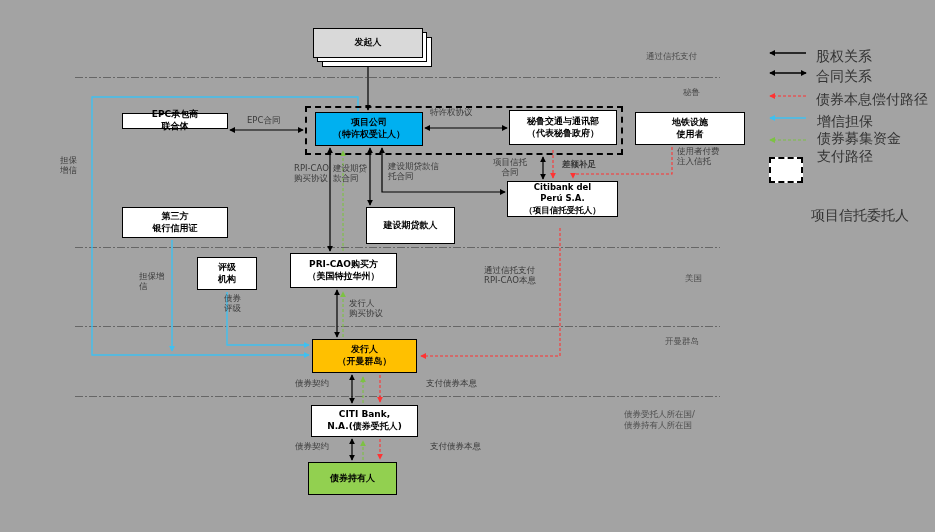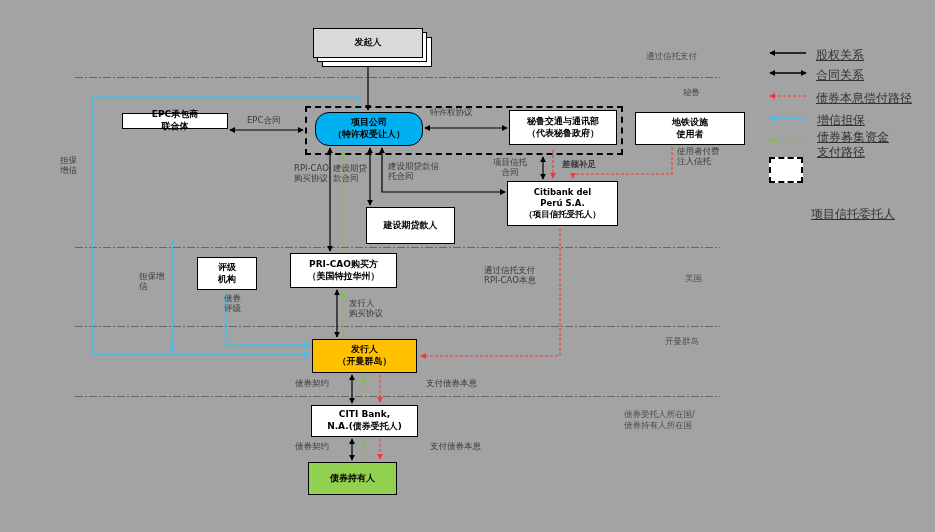--- a/index.html
+++ b/index.html
@@ -11,21 +11,21 @@
        font-weight:bold;font-size:9px;line-height:1.3;color:#000;white-space:pre-line;}
   .box.blue{background:#00B0F0;}
   .box.orange{background:#FFC000;}
   .box.green{background:#92D050;}
   .box.gray{background:#D9D9D9;}
   .stack{position:absolute;z-index:2;box-sizing:border-box;border:1.2px solid #000;background:#fff;}
   .dashedbox{position:absolute;z-index:1;box-sizing:border-box;border:2px dashed #000;background:transparent;}
   .elabel{position:absolute;z-index:3;font-size:8.5px;line-height:1.2;color:#3a3a3a;white-space:pre-line;}
   .elabel.center{text-align:center;}
   .rlabel{position:absolute;z-index:3;font-size:8.5px;line-height:1.3;color:#4d4d4d;white-space:pre-line;}
-  .llabel{position:absolute;z-index:3;font-size:12px;line-height:1.25;color:#333;white-space:pre-line;text-decoration:underline;}
+  .llabel{position:absolute;z-index:3;font-size:14px;line-height:1.25;color:#333;white-space:pre-line;}
   .legendbox{position:absolute;z-index:2;box-sizing:border-box;border:2px dashed #000;background:#fff;}
 </style>
 </head>
 <body>
 
 <div id="canvas">
 
   <svg id="wires" viewBox="0 0 935 532">
     <defs>
       <marker id="mb" markerWidth="7" markerHeight="7" refX="5.2" refY="3" orient="auto-start-reverse" markerUnits="userSpaceOnUse">
@@ -91,31 +91,33 @@
       <path d="M806,140 H770" stroke="#7DC243" stroke-width="1.2" stroke-dasharray="3 2" marker-end="url(#mg)"></path>
     </g>
   </svg>
 
   <div class="stack" style="left:322px;top:37px;width:110px;height:30px;"></div>
   <div class="stack" style="left:317px;top:32px;width:110px;height:30px;"></div>
   <div class="box gray" style="left:313px;top:28px;width:110px;height:30px;">发起人</div>
 
   <div class="dashedbox" style="left:305px;top:106px;width:318px;height:49px;"></div>
 
-  <div class="box blue" style="left:315px;top:112px;width:108px;height:34px;border-radius:14px;">项目公司
+  <div class="box blue" style="left:315px;top:112px;width:108px;height:34px;">项目公司
 （特许权受让人）</div>
   <div class="box" style="left:509px;top:110px;width:108px;height:35px;">秘鲁交通与通讯部
 （代表秘鲁政府）</div>
   <div class="box" style="left:635px;top:112px;width:110px;height:33px;">地铁设施
 使用者</div>
   <div class="box" style="left:122px;top:113px;width:106px;height:16px;">EPC承包商
 联合体</div>
+  <div class="box" style="left:122px;top:207px;width:106px;height:31px;">第三方
+银行信用证</div>
   <div class="box" style="left:197px;top:257px;width:60px;height:33px;">评级
 机构</div>
-  <div class="box" style="left:507px;top:181px;width:111px;height:45px;font-size:8.5px;">Citibank del
+  <div class="box" style="left:507px;top:181px;width:111px;height:36px;font-size:8.5px;">Citibank del
 Perú S.A.
 （项目信托受托人）</div>
   <div class="box" style="left:366px;top:207px;width:89px;height:37px;">建设期贷款人</div>
   <div class="box" style="left:290px;top:253px;width:107px;height:35px;">PRI-CAO购买方
 （美国特拉华州）</div>
   <div class="box orange" style="left:312px;top:339px;width:105px;height:34px;">发行人
 （开曼群岛）</div>
   <div class="box" style="left:311px;top:405px;width:107px;height:32px;">CITI Bank,
 N.A.(债券受托人)</div>
   <div class="box green" style="left:308px;top:462px;width:89px;height:33px;">债券持有人</div>

